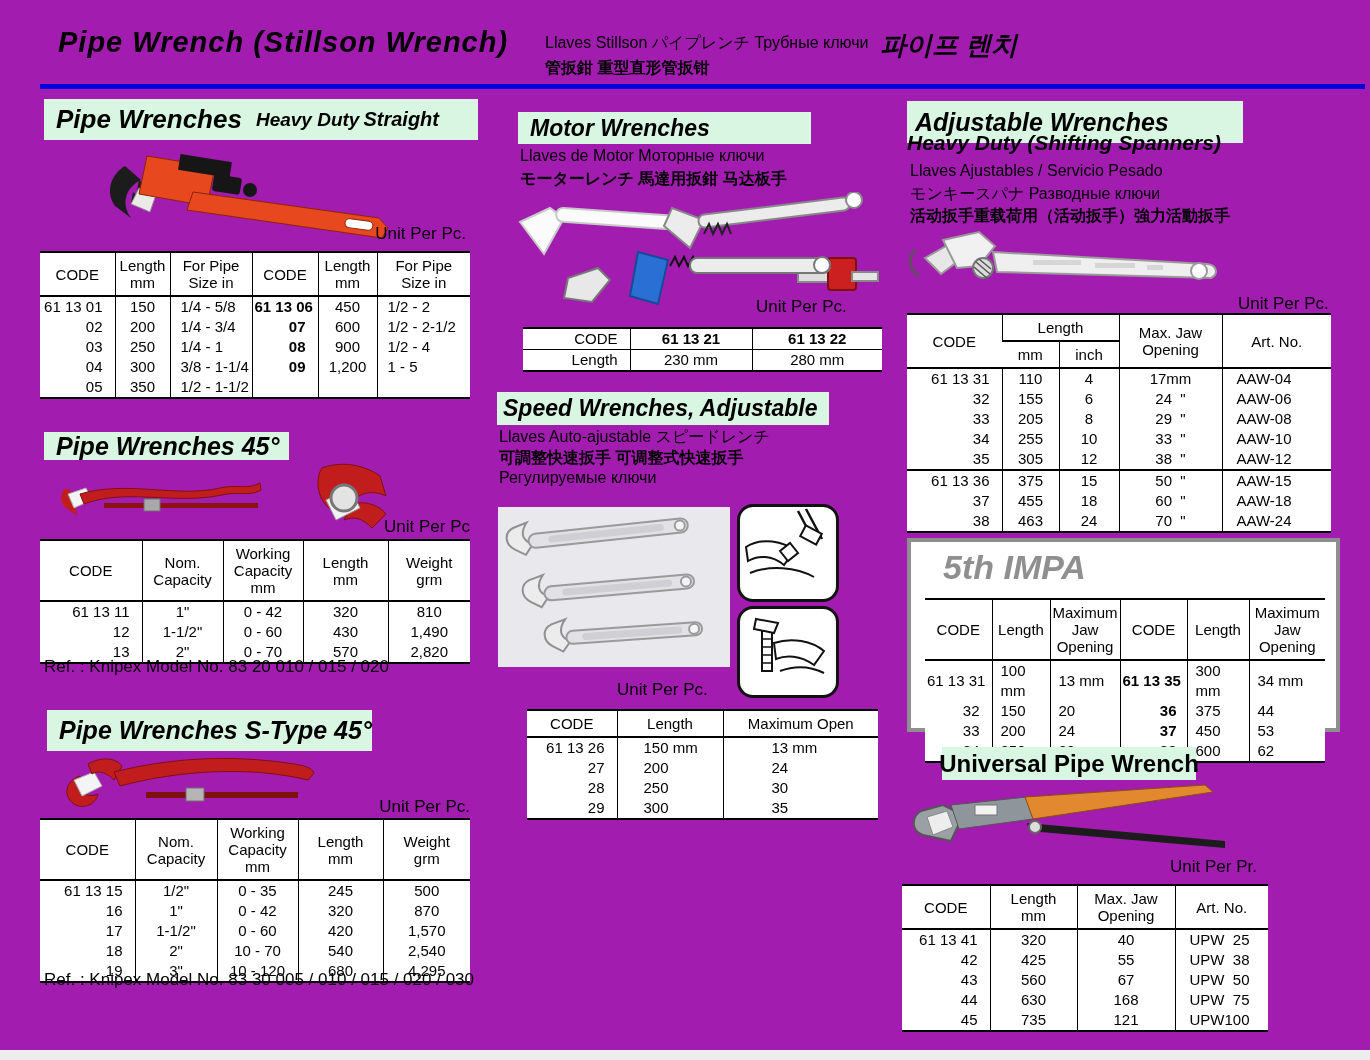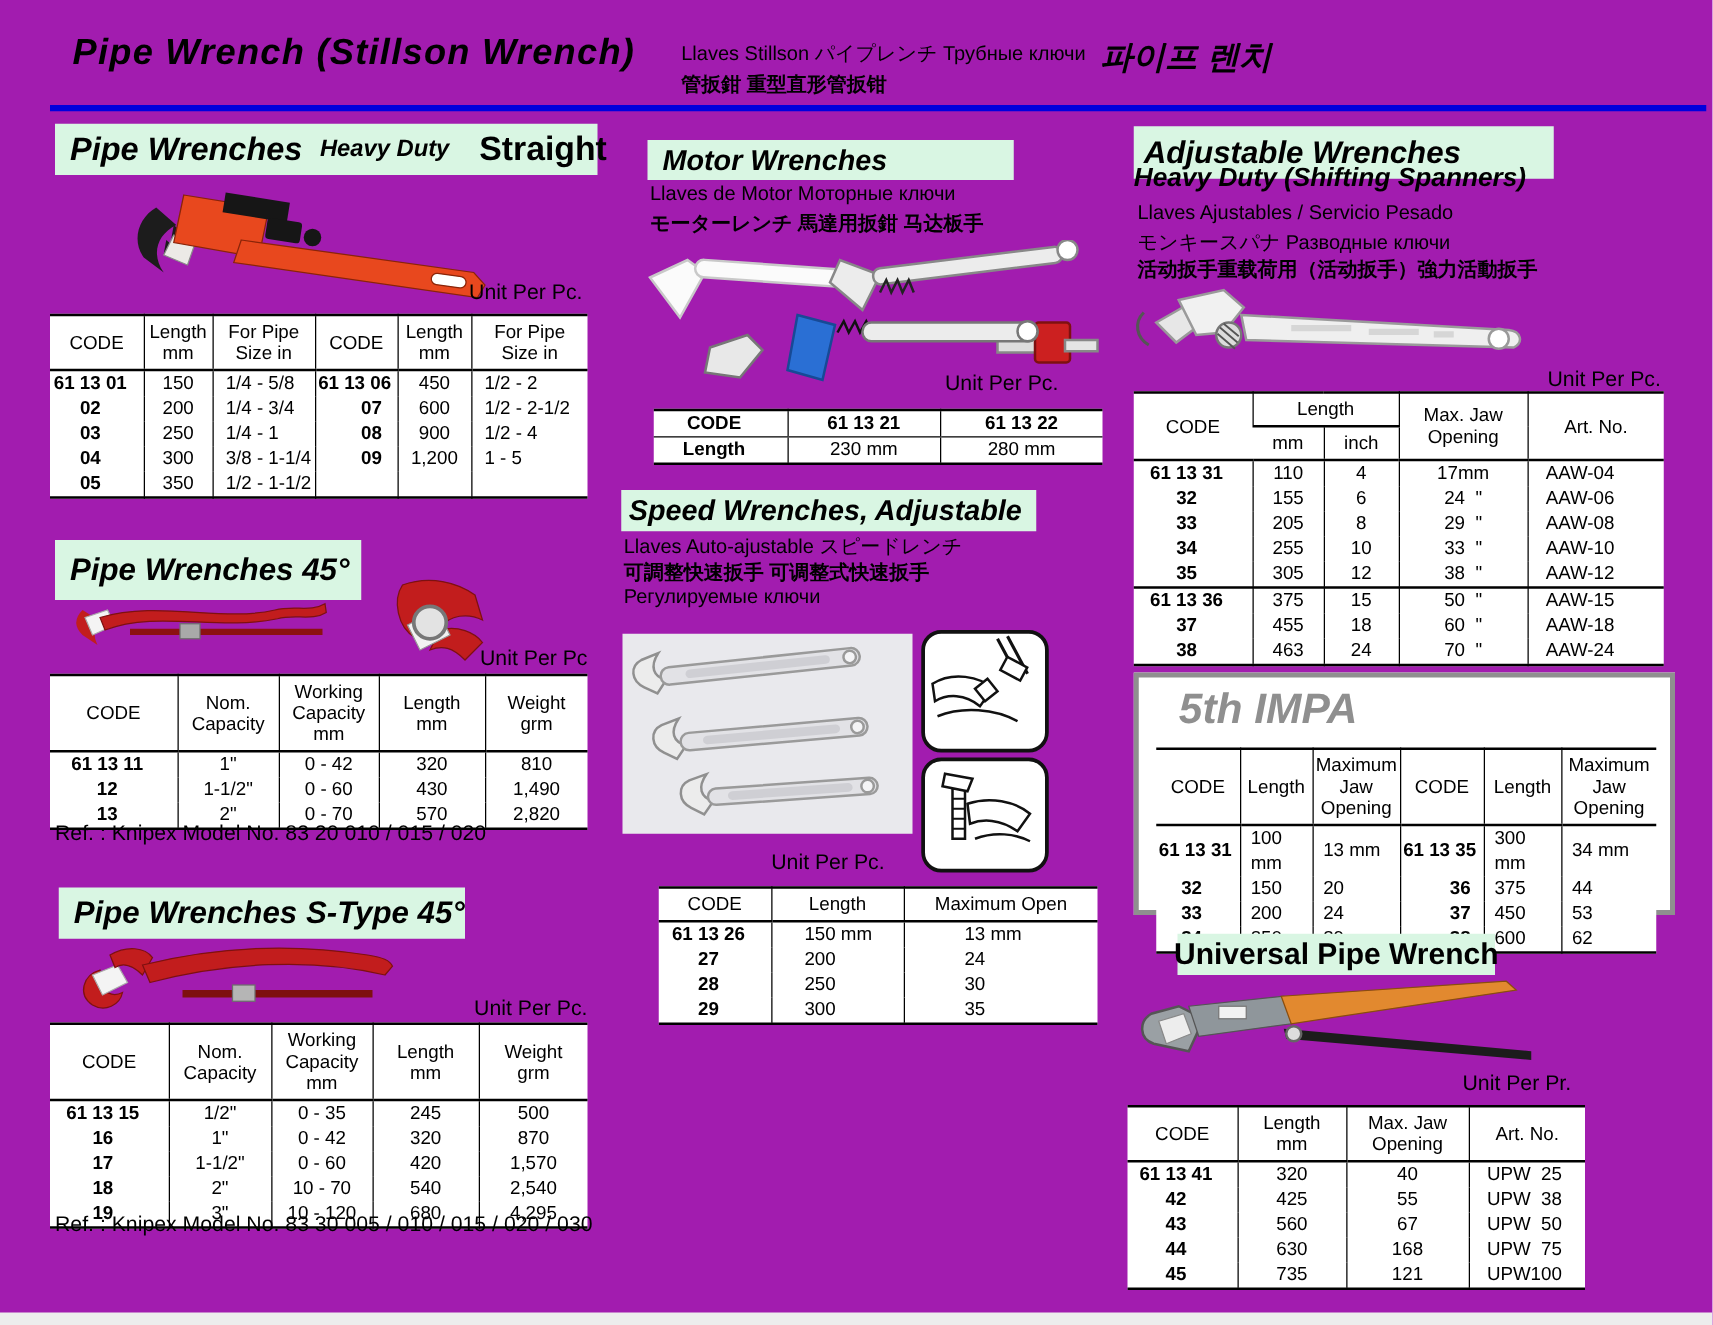--- a/index.html
+++ b/index.html
@@ -11,41 +11,41 @@
   .page-title{font-size:29px;font-weight:bold;font-style:italic;letter-spacing:1px;}
   .sub1{font-size:16px;}
   .sub2{font-size:16px;font-weight:bold;}
   .korean{font-size:26px;font-weight:bold;font-style:italic;}
   .blue-rule{height:5px;background:var(--rule_blue,#0000dd);}
 
   
   .banner{background:var(--banner_green,#d9f6e3);display:flex;align-items:center;white-space:nowrap;}
   .banner .b1{font-size:26px;font-weight:bold;font-style:italic;}
   .banner .b2{font-size:19px;font-weight:bold;font-style:italic;margin-left:14px;}
-  .banner .b3{font-size:27px;font-weight:bold;margin-left:24px;}
+  .banner .b3{font-size:20px;font-weight:bold;font-style:italic;margin-left:4px;}
   .banner-sm .b1{font-size:25px;}
   .banner-md .b1{font-size:23px;}
   .banner-center{justify-content:center;}
   .banner-center .b1{font-size:24px;font-weight:bold;font-style:normal;}
   .subhead{font-size:21px;font-weight:bold;font-style:italic;}
 
   .trans{font-size:16px;white-space:nowrap;}
   .cjk-bold{font-weight:bold;}
   .unit{font-size:17px;white-space:nowrap;}
   .refline{font-size:17px;white-space:nowrap;}
 
   
   table.cat{border-collapse:collapse;table-layout:fixed;position:absolute;background:#fff;
             border-top:2.5px solid #000;border-bottom:2.5px solid #000;}
   table.cat th,table.cat td{border-left:1.5px solid #000;overflow:hidden;}
   table.cat th:first-child,table.cat td:first-child{border-left:none;}
   table.cat thead th{border-bottom:2px solid #000;font-weight:normal;text-align:center;
                      white-space:pre-line;font-size:15px;line-height:17px;padding:4px 2px;}
   table.cat td{font-size:15px;line-height:20px;text-align:center;padding:0 2px;}
-  table.cat td:first-child{font-weight:bold;padding-right:12px;white-space:pre;}
+  table.cat td:first-child{font-weight:normal;text-align:right;padding-right:12px;white-space:pre;}
 
   .t-hd td{line-height:21px;}
   .t-hd td:nth-child(4){font-weight:bold;text-align:right;padding-right:12px;white-space:pre;}
   .t-hd td:nth-child(3),.t-hd td:nth-child(6){text-align:left;padding-left:10px;}
 
   .t-45 td,.t-st td{line-height:18px;}
 
   .t-motor td{line-height:21px;font-weight:normal;}
   .t-motor td:first-child{font-weight:normal;text-align:center;padding-right:2px;}
   .t-motor tr:first-child td{border-bottom:1.5px solid #000;}
@@ -162,21 +162,21 @@
           <td>05</td>
           <td>350</td>
           <td>1/2 - 1-1/2</td>
           <td></td>
           <td></td>
           <td></td>
         </tr>
       </tbody>
   </table>
 
-  <div class="abs banner banner-sm" style="left:44px;top:432px;width:233px;height:48px;padding-left:12px;">
+  <div class="abs banner banner-sm" style="left:44px;top:432px;width:233px;height:28px;padding-left:12px;">
     <span class="b1">Pipe Wrenches 45°</span>
   </div>
   <svg class="abs" style="left:52px;top:470px;" width="218" height="58" viewBox="0 0 218 58">
     <path d="M14,18 q-10,10 0,20 l12,8 q-6,-12 4,-18 z" fill="#c21d1d"></path>
     <polygon points="16,24 34,18 40,30 22,38" fill="#f4f4f4" stroke="#aaa"></polygon>
     <path d="M28,24 C75,10 125,28 168,18 C184,14 196,20 208,13 L209,20 C198,27 184,21 170,25 C122,35 74,18 32,34 Z" fill="#c21d1d" stroke="#7e1010"></path>
     <rect x="52" y="33" width="154" height="5" fill="#8c1111"></rect>
     <rect x="92" y="29" width="16" height="12" fill="#a9a9a9" stroke="#6e6e6e"></rect>
   </svg>
   <svg class="abs" style="left:292px;top:460px;" width="102" height="74" viewBox="0 0 102 74">

